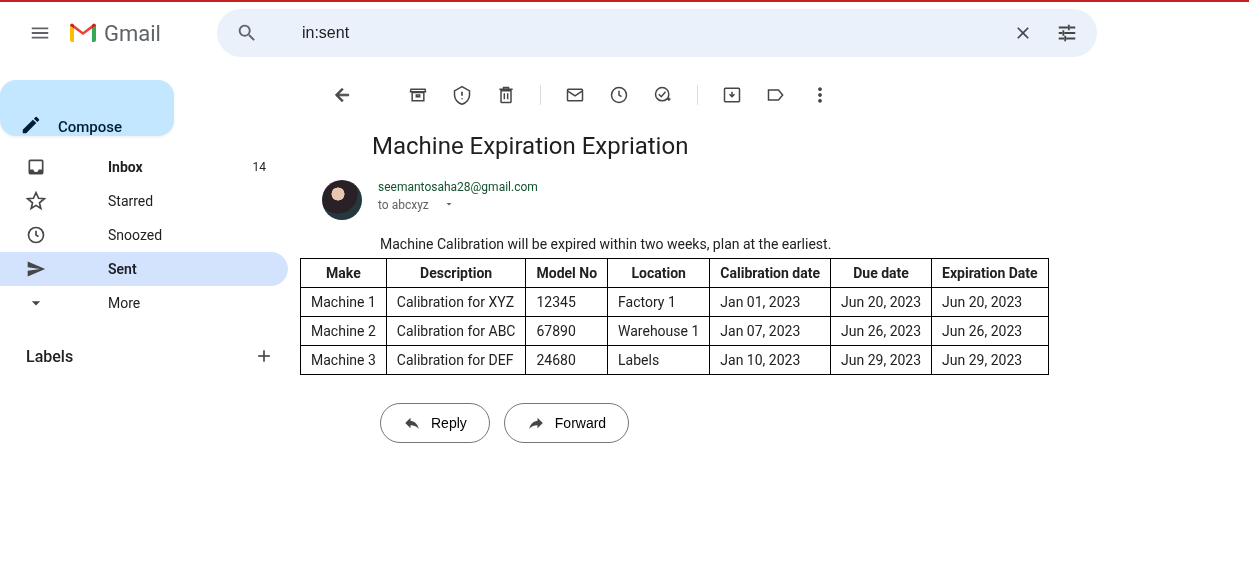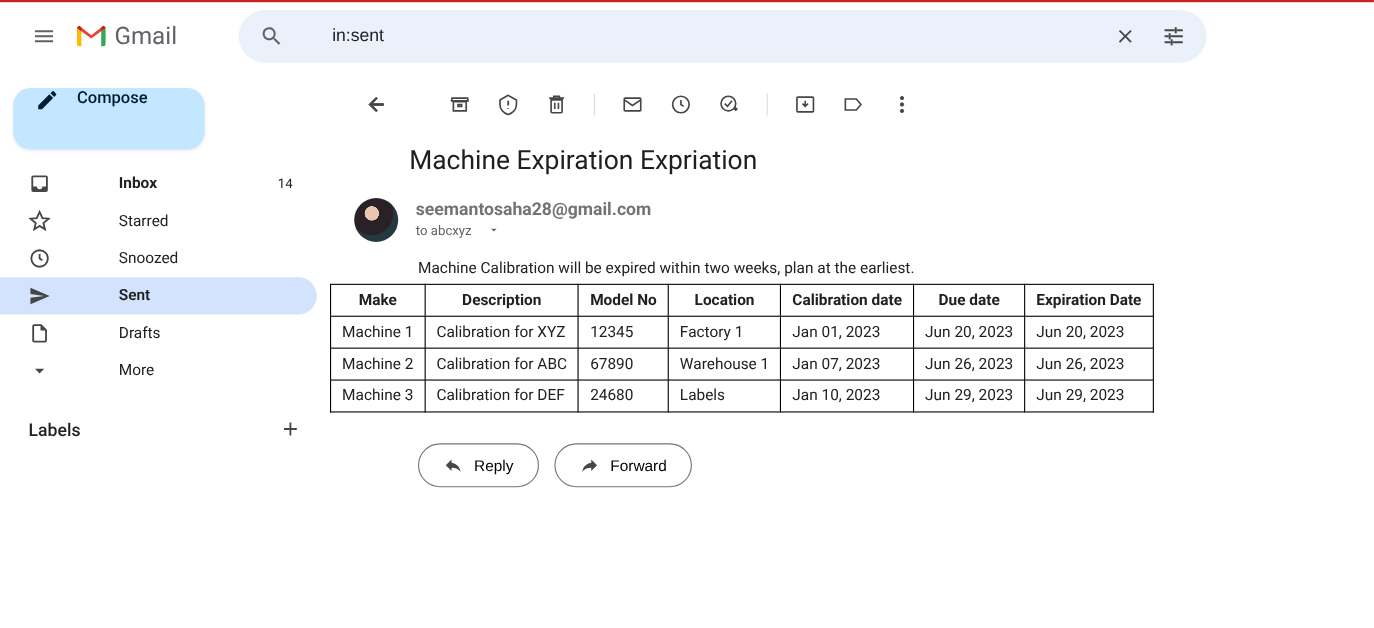--- a/index.html
+++ b/index.html
@@ -9,21 +9,21 @@
   .hamburger svg { width: 22px; height: 22px; fill: #5f6368; }
   .logo { display:flex; align-items:center; margin-left: 4px; }
   .logo-text { font-size: 22px; color: #5f6368; margin-left: 6px; }
   .searchbar { flex: 0 0 880px; margin-left: 56px; height: 48px; background: #eaf1fb; border-radius: 28px; display:flex; align-items:center; padding: 0 8px; gap: 29px; }
   .searchbar .icon-btn { width: 44px; height: 44px; display:flex; align-items:center; justify-content:center; border-radius:50%; cursor:pointer; }
   .searchbar input { flex:1; border:none; background:transparent; font-size:16px; outline:none; color:#202124; padding-left:4px; }
   .searchbar .right-icons { display:flex; margin-left:auto; }
 
   .main { display:flex; height: calc(571px - 64px); }
   .sidebar { width: 300px; padding-top: 8px; }
-  .compose { margin: 8px 0 14px 12px; background:#c2e7ff; height:56px; width:174px; border-radius:16px; display:flex; align-items:flex-start; padding: 0 20px; cursor:pointer; box-shadow: 0 1px 3px rgba(0,0,0,0.08); }
+  .compose { margin: 8px 0 14px 0; background:#c2e7ff; height:56px; width:174px; border-radius:16px; display:flex; align-items:flex-end; padding: 0 20px; cursor:pointer; box-shadow: 0 1px 3px rgba(0,0,0,0.08); }
   .compose span { font-size:15px; font-weight:500; margin-left:16px; color:#001d35; }
   .nav { list-style:none; }
   .nav li { height: 34px; display:flex; align-items:center; padding-left: 26px; margin-right: 12px; border-radius: 0 18px 18px 0; cursor:pointer; font-size:14px; color:#202124;gap:40px; }
   .nav li .nav-icon { width:20px; height:20px; margin-right: 22px; display:flex; align-items:center; justify-content:center; }
   .nav li .nav-icon svg { width:20px; height:20px; fill:#444746; }
   .nav li .count { margin-left:auto; margin-right: 22px; font-size:12px; color:#5f6368; }
   .nav li.active { background:#d3e3fd; font-weight:600; }
   .nav li.bold { font-weight:700; }
   .nav li.bold .count { font-weight:400; color:#202124; }
 
@@ -32,21 +32,21 @@
 
   .content { flex:1; background:#fff; border-radius: 20px 0 0 0; margin-top: 2px; padding: 0; }
   .toolbar { height: 58px; display:flex; align-items:center; padding-left: 22px; gap: 4px; }
   .toolbar .tool { width:40px; height:40px; display:flex; align-items:center; justify-content:center; border-radius:50%; cursor:pointer; color:#444746; }
   .toolbar .tool svg { width:20px; height:20px; fill:#444746; stroke:#444746; }
   .toolbar .divider { width:1px; height:20px; background:#dadce0; margin: 0 10px; }
 
   .email-subject { font-size: 24px; font-weight: 400; color:#1f1f1f; padding: 8px 0 20px 72px; }
   .email-head { display:flex; align-items:flex-start; padding: 0 0 12px 22px; }
   .avatar { width:40px; height:40px; border-radius:50%; background: radial-gradient(circle at 40% 35%, #e8c6b0 0 18%, #2a2126 19% 55%, #25383f 56% 100%); margin-right: 16px; flex-shrink:0; }
-  .sender { font-size:16px; font-weight:700; color:#737373; }
+  .sender { font-size:12px; font-weight:400; color:#14532d; }
   .recipient { font-size:12px; color:#5f6368; display:flex; align-items:flex-start; gap:14px; margin-top:4px; }
 
   .body-text { font-size:14px; color:#222; padding: 4px 0 6px 80px; }
   table.data { border-collapse: collapse; }
   table.data th, table.data td { border: 1px solid #000; padding: 6px 10px; font-size:14px; text-align:left; }
   table.data th { font-weight:700; text-align:center; }
 
   .actions { display:flex; gap:14px; margin: 28px 0 0 80px; }
   .pill-btn { border:1px solid #747775; border-radius: 22px; height:40px; padding: 0 22px; display:flex; align-items:center; gap:10px; font-size:14px; font-weight:500; cursor:pointer; background:#fff; }
   .pill-btn svg { width:18px; height:18px; fill:#444746; }
@@ -133,28 +133,20 @@
           </span>
         <span>Snoozed</span>
       </li>
       <li class="active">
         <span class="nav-icon">
             <svg viewBox="0 0 24 24">
               <path d="M2 21l21-9L2 3v7l15 2-15 2z"></path>
             </svg>
           </span>
         <span>Sent</span>
-      </li>
-      <li>
-        <span class="nav-icon">
-            <svg viewBox="0 0 24 24">
-              <path d="M14 2H6a2 2 0 0 0-2 2v16a2 2 0 0 0 2 2h12a2 2 0 0 0 2-2V8l-6-6zM6 20V4h7v5h5v11H6z"></path>
-            </svg>
-          </span>
-        <span>Drafts</span>
       </li>
       <li>
         <span class="nav-icon">
             <svg viewBox="0 0 24 24">
               <path d="M7 10l5 5 5-5z"></path>
             </svg>
           </span>
         <span>More</span>
       </li>
     </ul>

